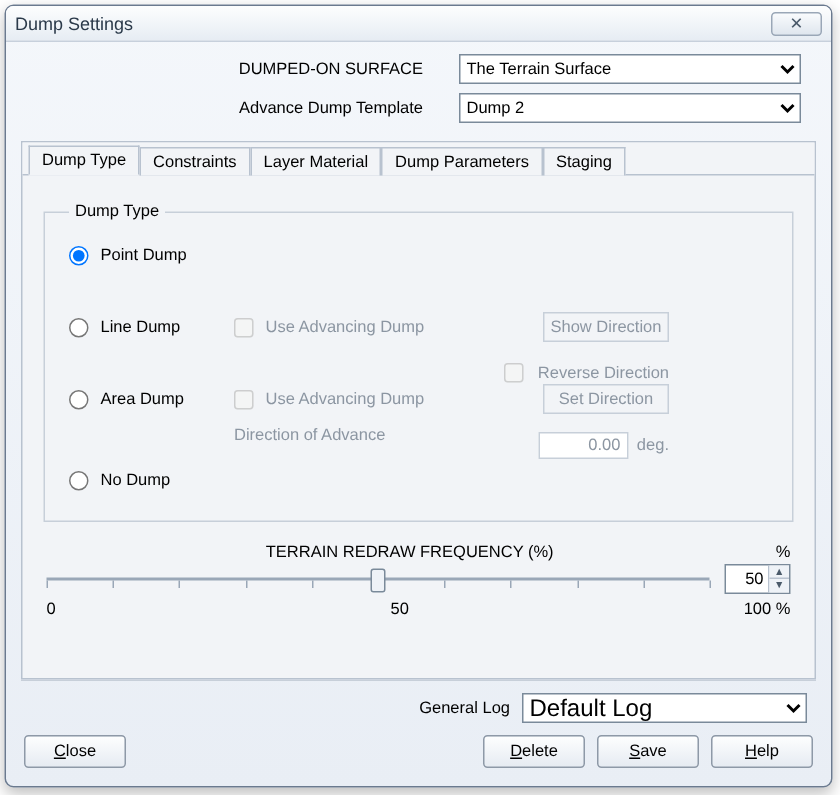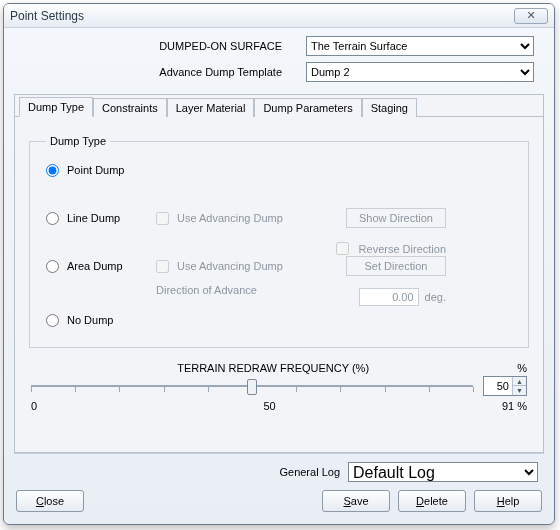--- a/index.html
+++ b/index.html
@@ -127,21 +127,21 @@
     display: flex;
     align-items: center;
     height: 26px;
   }
   .radio-row .col1 { width: 110px; display:flex; align-items:center; gap:4px;}
   .radio-row .col2 { width: 160px; display:flex; align-items:center; gap:4px; color:#8c96a2;}
   .radio-row .col3 { width: 130px; display:flex; align-items:center; justify-content:flex-end; gap:6px;}
   .radio-row.spaced { margin-top: 22px; }
   input[type=radio], input[type=checkbox] { margin:0 4px 0 0; }
   .btn-disabled {
-    width: 100px;
+    width: 84px;
     height: 20px;
     border: 1px solid #c7cfd9;
     background: #f2f4f7;
     color: #8c96a2;
     text-align: center;
     line-height: 18px;
     font-size: 11px;
   }
   .sub-row {
     display:flex;
@@ -276,21 +276,21 @@
   }
   .btn .ul { text-decoration: underline; }
   .pct-right { margin-left:auto; padding-right:2px;}
 </style>
 </head>
 <body>
 
 <div class="window">
 
   <div class="titlebar">
-    <div class="title">Point Settings</div>
+    <div class="title">Dump Settings</div>
     <div class="close-btn">
       <span>✕</span>
     </div>
   </div>
 
   <div class="body">
 
     <div class="form-rows">
       <div class="form-row">
         <div class="lbl">DUMPED-ON SURFACE</div>
@@ -407,36 +407,36 @@
             <div class="arrows">
               <div>▲</div>
               <div>▼</div>
             </div>
           </div>
         </div>
 
         <div class="slider-scale">
           <span>0</span>
           <span>50</span>
-          <span>91 %</span>
+          <span>100 %</span>
         </div>
 
       </div>
     </div>
 
     <div class="bottom-band">
       <div class="log-row">
         <span>General Log</span>
         <select>
           <option>Default Log</option>
         </select>
       </div>
       <div class="button-row">
         <div class="btn"><span class="ul">C</span><span>lose</span></div>
         <div class="spacer"></div>
+        <div class="btn"><span class="ul">D</span><span>elete</span></div>
         <div class="btn"><span class="ul">S</span><span>ave</span></div>
-        <div class="btn"><span class="ul">D</span><span>elete</span></div>
         <div class="btn"><span class="ul">H</span><span>elp</span></div>
       </div>
     </div>
 
   </div>
 </div>
 
 </body></html>

